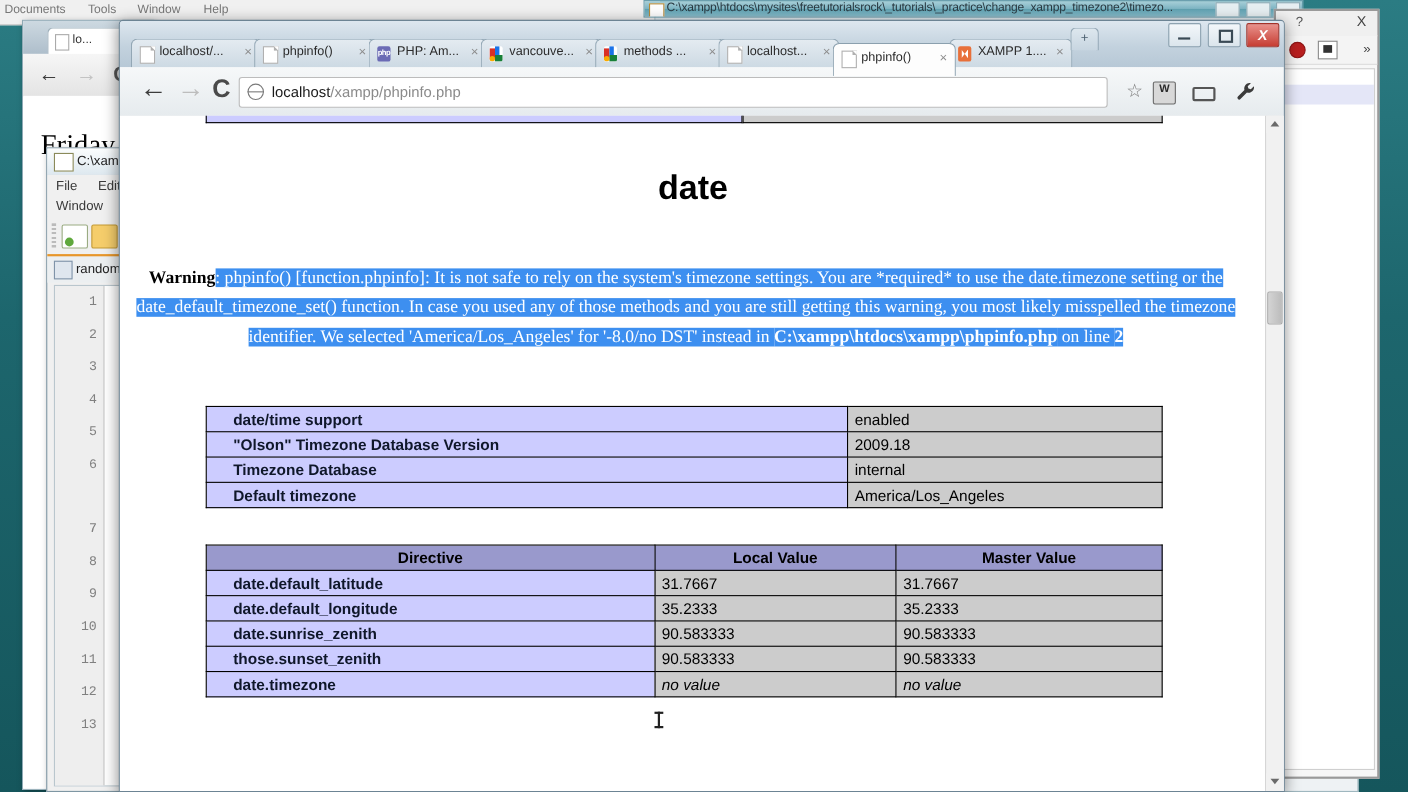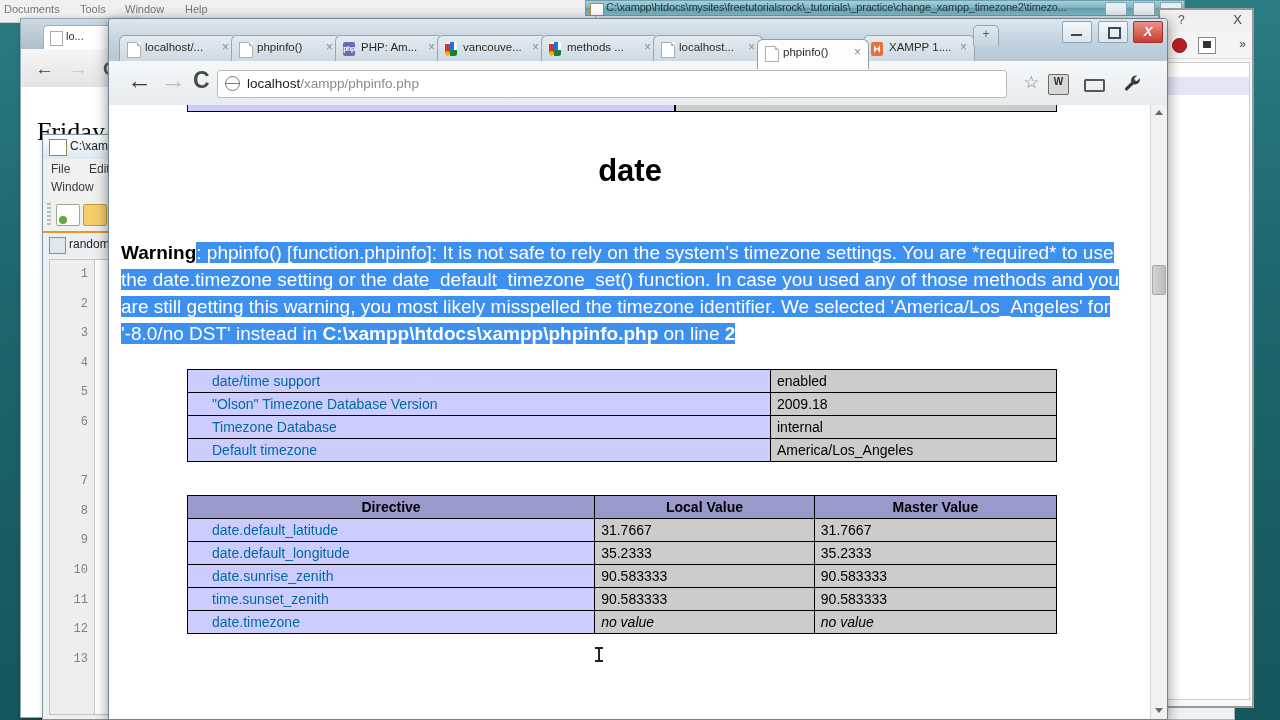--- a/index.html
+++ b/index.html
@@ -195,29 +195,29 @@
 
   #pagebody{position:absolute;left:0;top:0;right:16px;bottom:0;background:#fff;}
   
   #cutrow{position:absolute;left:78px;top:0px;width:870px;height:8px;}
   #cutrow .l{position:absolute;left:0;top:0;width:488px;height:7px;background:#ccccff;border:1px solid #000;border-top:none;box-sizing:border-box;}
   #cutrow .r{position:absolute;left:488px;top:0;width:382px;height:7px;background:#cccccc;border:1px solid #000;border-top:none;box-sizing:border-box;}
 
   h1#date-heading{position:absolute;left:0;right:0;top:48px;margin:0;text-align:center;
     font-size:31px;font-weight:bold;color:#000;font-family:"Liberation Sans",sans-serif;}
 
-  #warning{position:absolute;left:12px;top:134px;width:1005px;text-align:left;
-    font-size:19px;line-height:27px;color:#000;font-family:Liberation Sans, sans-serif;}
+  #warning{position:absolute;left:12px;top:134px;width:1005px;text-align:center;
+    font-size:16px;line-height:27px;color:#000;font-family:Liberation Serif, serif;}
   #warning .hl{background:#3d8ff0;color:#fff;}
   #warning b{font-weight:bold;}
 
   table.info{position:absolute;border-collapse:collapse;font-size:14px;
     font-family:"Liberation Sans",sans-serif;}
   table.info td,table.info th{border:1px solid #000;padding:3px 6px;}
-  table.info td.k{background:#ccccff;font-weight:normal;color:#0369a1;padding-left:24px;}
+  table.info td.k{background:#ccccff;font-weight:bold;color:#0f172a;padding-left:24px;}
   table.info td.v{background:#cccccc;color:#000;}
   table.info th{background:#9999cc;color:#000;text-align:center;font-weight:bold;}
 
   #tbl1{left:78px;top:264px;width:870px;}
   #tbl1 td.k{width:552px;}
   #tbl2{left:78px;top:390px;width:870px;}
   #tbl2 .c1{width:410px;}
   #tbl2 .c2{width:216px;}
   #tbl2 .c3{width:240px;}
 
@@ -502,21 +502,21 @@
               <td class="k">date.default_longitude</td>
               <td class="v" style="">35.2333</td>
               <td class="v" style="">35.2333</td>
             </tr>
             <tr>
               <td class="k">date.sunrise_zenith</td>
               <td class="v" style="">90.583333</td>
               <td class="v" style="">90.583333</td>
             </tr>
             <tr>
-              <td class="k">time.sunset_zenith</td>
+              <td class="k">those.sunset_zenith</td>
               <td class="v" style="">90.583333</td>
               <td class="v" style="">90.583333</td>
             </tr>
             <tr>
               <td class="k">date.timezone</td>
               <td class="v" style="font-style:italic">no value</td>
               <td class="v" style="font-style:italic">no value</td>
             </tr>
           </tbody>
       </table>

